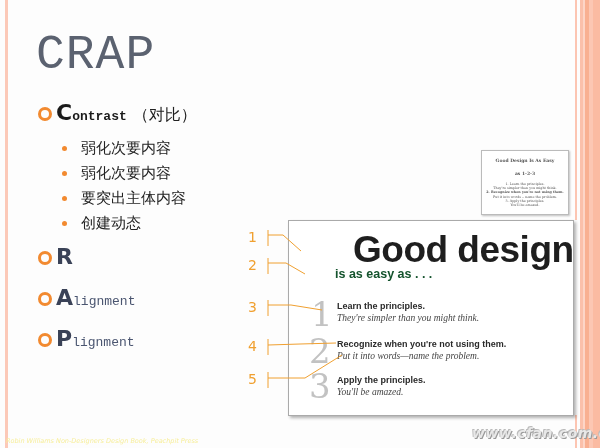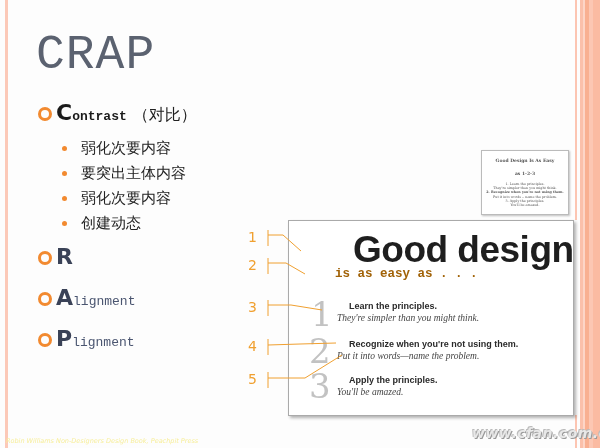--- a/index.html
+++ b/index.html
@@ -50,25 +50,25 @@
   .thumb .t-title { font-size: 4.5px; font-weight: bold; margin-top: 7px; line-height: 6px; }
   .thumb .t-line { font-size: 3.3px; line-height: 4.2px; }
   .thumb .t-lines { margin-top: 5px; }
   
   .card {
     left: 288px; top: 220px; width: 284px; height: 194px; background: #fff;
     border: 1px solid #aaa; box-shadow: 2px 2px 3px rgba(0,0,0,.3);
   }
   .gd { left: 20px; top: 8px; font-size: 37px; font-weight: bold; color: #1e1e1e;
     font-family: "Liberation Sans", sans-serif; letter-spacing: -0.5px; white-space: nowrap; margin-left: 44px; }
-  .gd-sub { left: 22px; top: 46px; font-size: 12.5px; font-weight: bold; color: #a16207;
-    font-family: Liberation Mono, monospace; white-space: nowrap; padding-left: 24px; }
+  .gd-sub { left: 22px; top: 46px; font-size: 12.5px; font-weight: bold; color: #14532d;
+    font-family: Liberation Sans, sans-serif; white-space: nowrap; padding-left: 24px; }
   .numeral { font-family: "DejaVu Serif", serif; font-size: 34px; color: #c2c2c2; line-height: 34px; }
   .step-head { font-size: 9px; font-weight: bold; color: #2a2a2a;
-    font-family: "Liberation Sans", sans-serif; white-space: nowrap; margin-left: 12px; }
+    font-family: "Liberation Sans", sans-serif; white-space: nowrap; }
   .step-sub { font-size: 9.5px; font-style: italic; color: #444;
     font-family: "Liberation Serif", serif; white-space: nowrap; }
   .anno { font-size: 14px; color: #f0a030; font-family: "DejaVu Sans", sans-serif; }
   .footer { left: 6px; top: 437px; font-size: 6.5px; color: #f7ee9a; white-space: nowrap; font-style: italic; }
   .watermark { left: 472px; top: 425px; font-size: 14px; font-weight: bold; font-style: italic;
     color: #e8e8e8; font-family: "DejaVu Sans", sans-serif;
     text-shadow: 1px 1px 0 #999, -1px -1px 0 #bbb; letter-spacing: 0.5px; white-space: nowrap; }
   svg.lines { position: absolute; left: 0; top: 0; }
 </style>
 </head>
@@ -88,25 +88,25 @@
   <span class="cn-note">（对比）</span>
 </div>
 
 <div class="abs sub-list">
   <div class="sub-item">
     <span class="dot"></span>
     <span>弱化次要内容</span>
   </div>
   <div class="sub-item">
     <span class="dot"></span>
-    <span>要突出主体内容</span>
+    <span>弱化次要内容</span>
   </div>
   <div class="sub-item">
     <span class="dot"></span>
-    <span>弱化次要内容</span>
+    <span>要突出主体内容</span>
   </div>
   <div class="sub-item">
     <span class="dot"></span>
     <span>创建动态</span>
   </div>
 </div>
 
 <div class="abs bullet-main" style="top:244px;">
   <span class="ring"></span>
   <span class="big-letter">R</span>

